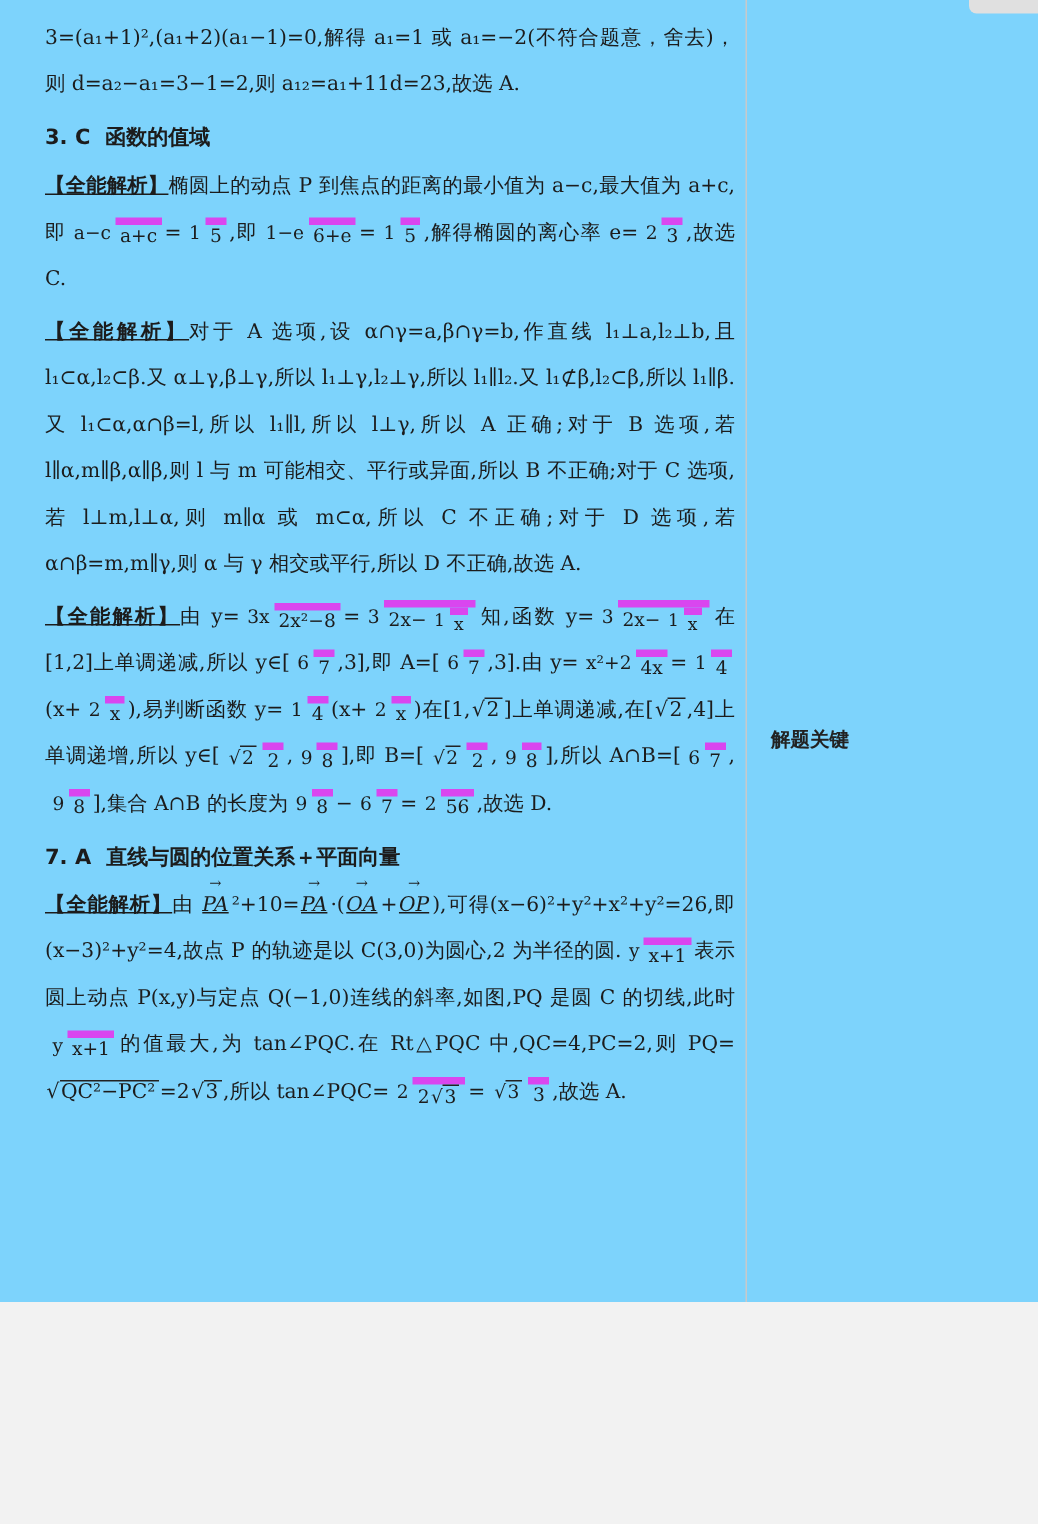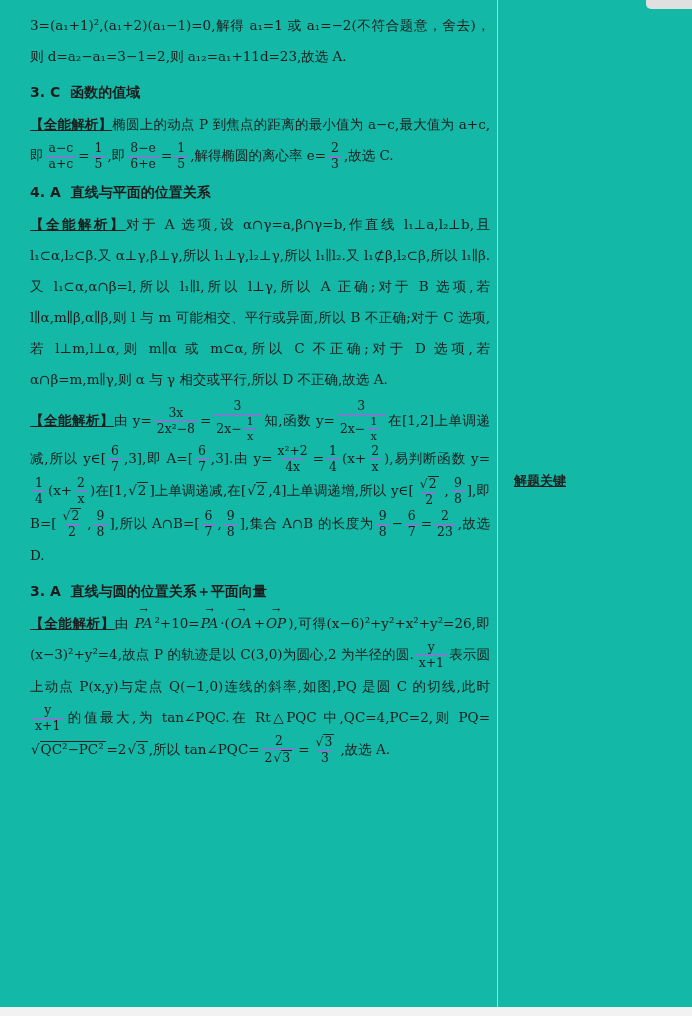--- a/index.html
+++ b/index.html
@@ -1,18 +1,18 @@
 <!DOCTYPE html>
 <html lang="zh"><head>
 <meta charset="utf-8">
 <style>
   html,body { margin:0; padding:0; background:#f2f2f2; }
   .page {
-    position:relative; width:692px; height:1007px; margin:0 auto;
-    background:#14b8a6; overflow:hidden;
+    position:relative; width:692px; height:868px; margin:0 auto;
+    background:#7dd3fc; overflow:hidden;
     font-family:"DejaVu Serif","Liberation Serif",serif;
     color:#1c1c1c;
   }
   .main-col {
     position:absolute; left:30px; top:10px; width:460px;
     font-size:13.5px; line-height:2.3; text-align:justify;
   }
   .para { margin:0 0 4px 0; }
   .header {
     font-family:"DejaVu Sans","Liberation Sans",sans-serif;
@@ -20,38 +20,38 @@
     margin:9px 0 4px 0; text-align:left;
   }
   .hnum { margin-right:10px; }
   .bold {
     font-family:"DejaVu Sans","Liberation Sans",sans-serif;
     font-weight:bold;
     text-decoration:underline;
   }
   
   .frac {
-    display:inline-flex; flex-direction:column; align-items:center;
+    display:inline-flex; flex-direction:row; align-items:center;
     vertical-align:middle; margin:0 2px; font-size:0.92em; line-height:1.2;
   }
   .frac .num, .frac .den { display:block; padding:0 3px; white-space:nowrap; text-align:center; }
-  .frac .den { border-top:1px solid #d946ef; }
+  .frac .den { border-top:5px solid #d946ef; }
   
   .sqrt { display:inline-flex; align-items:baseline; white-space:nowrap; margin:0 1px; }
   .sqrt .rsym { line-height:1; }
   .sqrt .rbody { border-top:1px solid #222; padding:0 2px 0 1px; line-height:1.15; }
   
-  .vec { position:relative; display:inline-block; font-style:italic; margin:0 2px 0 1px; }
+  .vec { position:relative; display:inline-block; font-style:italic; margin:0 2px 0 1px;text-decoration:underline; }
   .vec::after {
     content:"\2192"; position:absolute; left:0; right:0; top:-0.95em;
     text-align:center; font-size:0.72em; font-style:normal;
   }
   
   .divider { position:absolute; left:497px; top:0; width:1px; height:1016px; background:#c9c9c9; }
-  .sidebar { position:absolute; left:514px; top:472px; width:158px;text-decoration:underline; }
+  .sidebar { position:absolute; left:514px; top:484px; width:158px; }
   .sidebar-title {
     font-family:"DejaVu Sans","Liberation Sans",sans-serif;
     font-weight:bold; font-size:13px; color:#222; margin-bottom:16px;
   }
   .sidebar-body {
     font-size:12.5px; line-height:3.0; color:#4a4a4a;
     font-style:italic; text-align:justify;
   }
   .corner-box {
     position:absolute; right:-6px; top:-5px; width:52px; height:14px;
@@ -65,30 +65,29 @@
   <div class="main-col" id="main-col">
       <div class="para">3=(a₁+1)²,(a₁+2)(a₁−1)=0,解得 a₁=1 或 a₁=−2(不符合题意，舍去)，则 d=a₂−a₁=3−1=2,则 a₁₂=a₁+11d=23,故选 A.</div>
       <div class="header"><span class="hnum">3. C</span><span>函数的值域</span></div>
       <div class="para"><span class="bold">【全能解析】</span>椭圆上的动点 P 到焦点的距离的最小值为 a−c,最大值为 a+c,即<span class="frac">
           <span class="num">a−c</span>
           <span class="den">a+c</span>
         </span>=<span class="frac">
           <span class="num">1</span>
           <span class="den">5</span>
         </span>,即<span class="frac">
-          <span class="num">8−e</span>
+          <span class="num">1−e</span>
           <span class="den">6+e</span>
         </span>=<span class="frac">
           <span class="num">1</span>
           <span class="den">5</span>
         </span>,解得椭圆的离心率 e=<span class="frac">
           <span class="num">2</span>
           <span class="den">3</span>
         </span>,故选 C.</div>
-      <div class="header"><span class="hnum">4. A</span><span>直线与平面的位置关系</span></div>
       <div class="para"><span class="bold">【全能解析】</span>对于 A 选项,设 α∩γ=a,β∩γ=b,作直线 l₁⊥a,l₂⊥b,且 l₁⊂α,l₂⊂β.又 α⊥γ,β⊥γ,所以 l₁⊥γ,l₂⊥γ,所以 l₁∥l₂.又 l₁⊄β,l₂⊂β,所以 l₁∥β.又 l₁⊂α,α∩β=l,所以 l₁∥l,所以 l⊥γ,所以 A 正确;对于 B 选项,若 l∥α,m∥β,α∥β,则 l 与 m 可能相交、平行或异面,所以 B 不正确;对于 C 选项,若 l⊥m,l⊥α,则 m∥α 或 m⊂α,所以 C 不正确;对于 D 选项,若 α∩β=m,m∥γ,则 α 与 γ 相交或平行,所以 D 不正确,故选 A.</div>
       <div class="para"><span class="bold">【全能解析】</span>由 y=<span class="frac">
           <span class="num">3x</span>
           <span class="den">2x²−8</span>
         </span>=<span class="frac">
           <span class="num">3</span>
           <span class="den">2x−<span class="frac">
               <span class="num">1</span>
               <span class="den">x</span>
             </span></span>
@@ -150,23 +149,23 @@
           <span class="num">9</span>
           <span class="den">8</span>
         </span>],集合 A∩B 的长度为<span class="frac">
           <span class="num">9</span>
           <span class="den">8</span>
         </span>−<span class="frac">
           <span class="num">6</span>
           <span class="den">7</span>
         </span>=<span class="frac">
           <span class="num">2</span>
-          <span class="den">23</span>
+          <span class="den">56</span>
         </span>,故选 D.</div>
-      <div class="header"><span class="hnum">3. A</span><span>直线与圆的位置关系＋平面向量</span></div>
+      <div class="header"><span class="hnum">7. A</span><span>直线与圆的位置关系＋平面向量</span></div>
       <div class="para"><span class="bold">【全能解析】</span>由 <span class="vec">PA</span>²+10=<span class="vec">PA</span>·(<span class="vec">OA</span>+<span class="vec">OP</span>),可得(x−6)²+y²+x²+y²=26,即(x−3)²+y²=4,故点 P 的轨迹是以 C(3,0)为圆心,2 为半径的圆.<span class="frac">
           <span class="num">y</span>
           <span class="den">x+1</span>
         </span>表示圆上动点 P(x,y)与定点 Q(−1,0)连线的斜率,如图,PQ 是圆 C 的切线,此时<span class="frac">
           <span class="num">y</span>
           <span class="den">x+1</span>
         </span>的值最大,为 tan∠PQC.在 Rt△PQC 中,QC=4,PC=2,则 PQ=<span class="sqrt">
           <span class="rsym">√</span>
           <span class="rbody">QC²−PC²</span>
         </span>=2<span class="sqrt">

